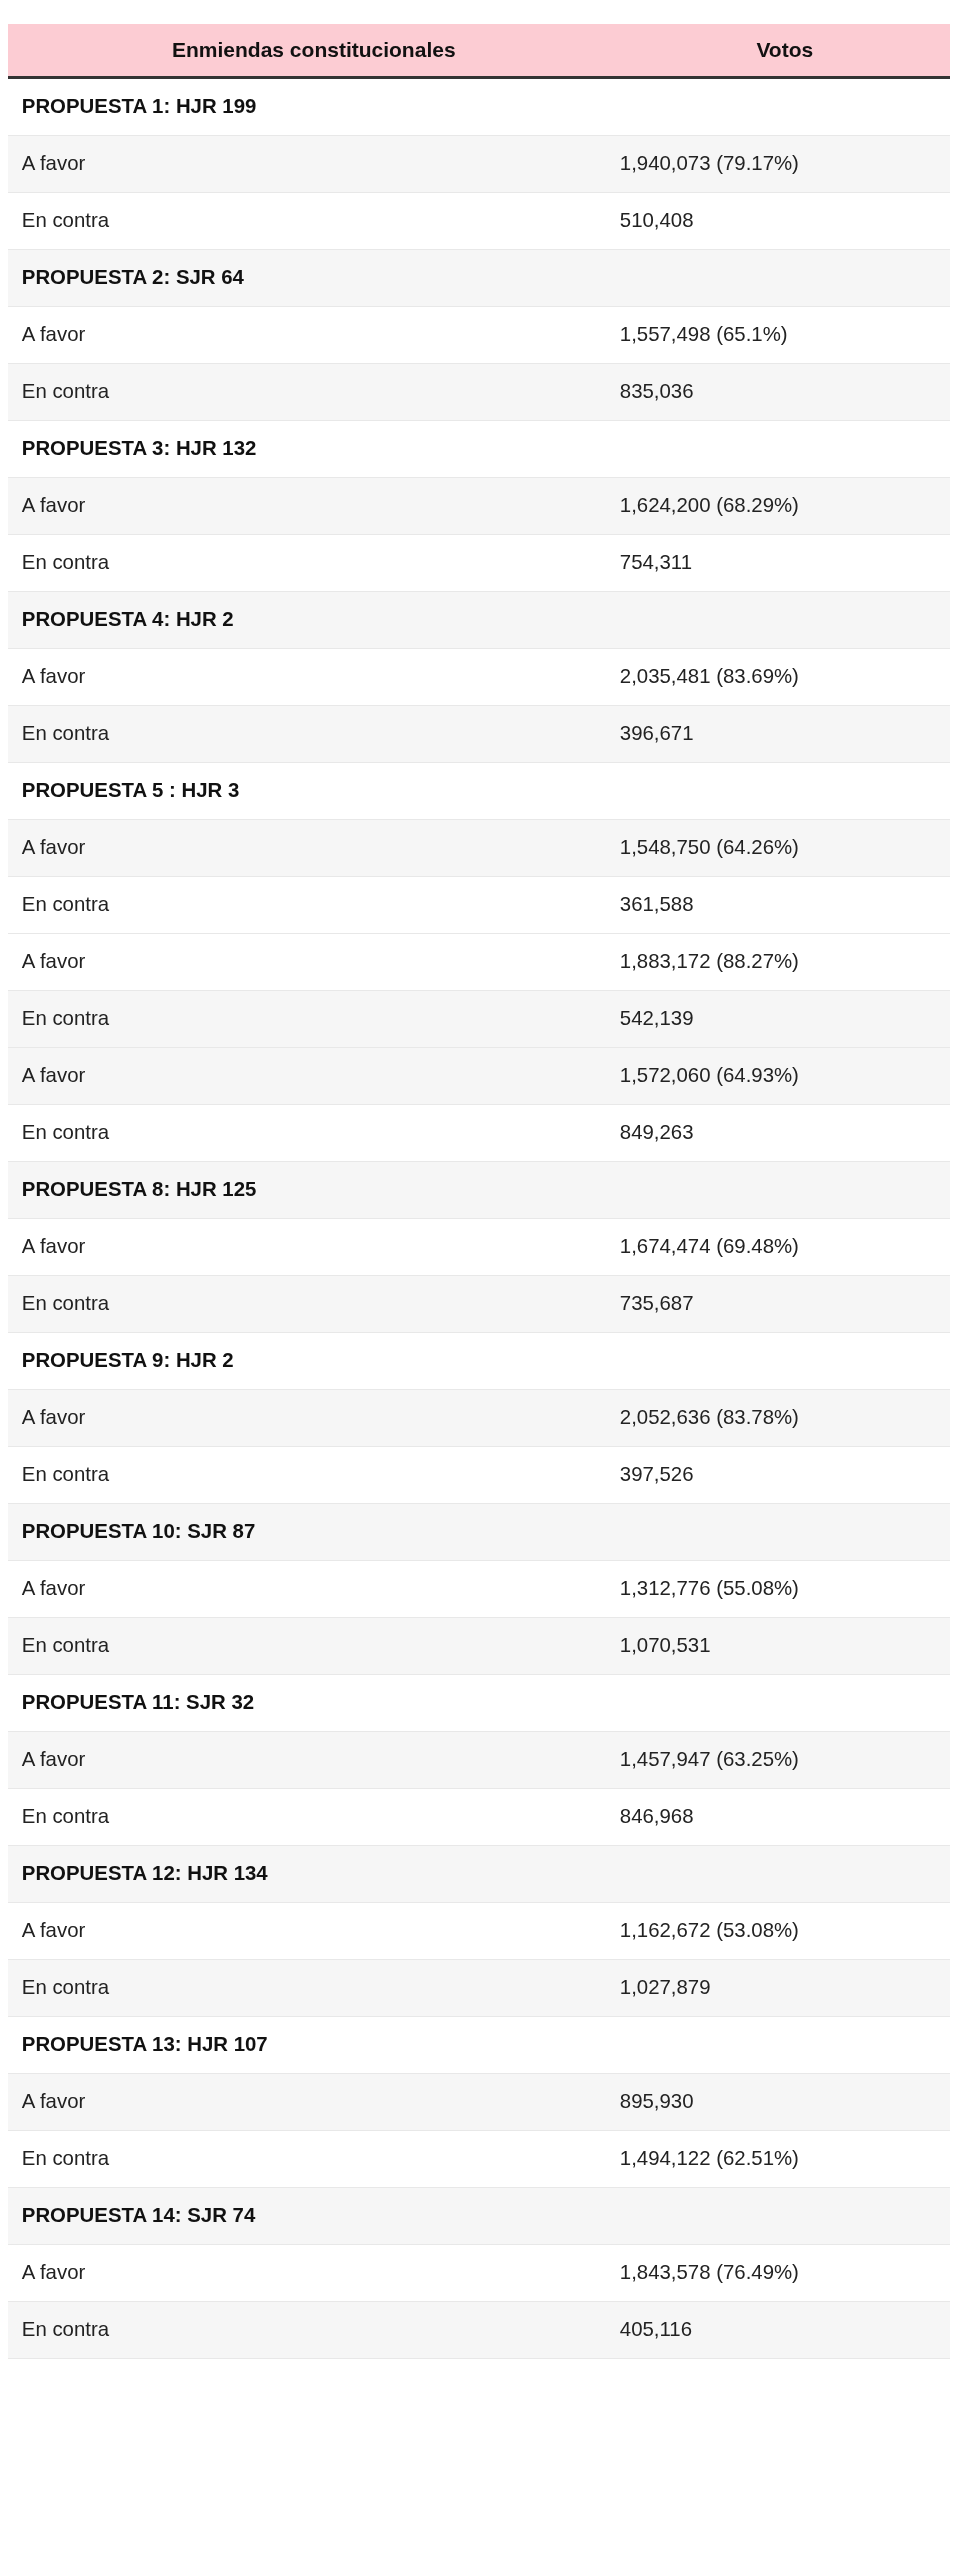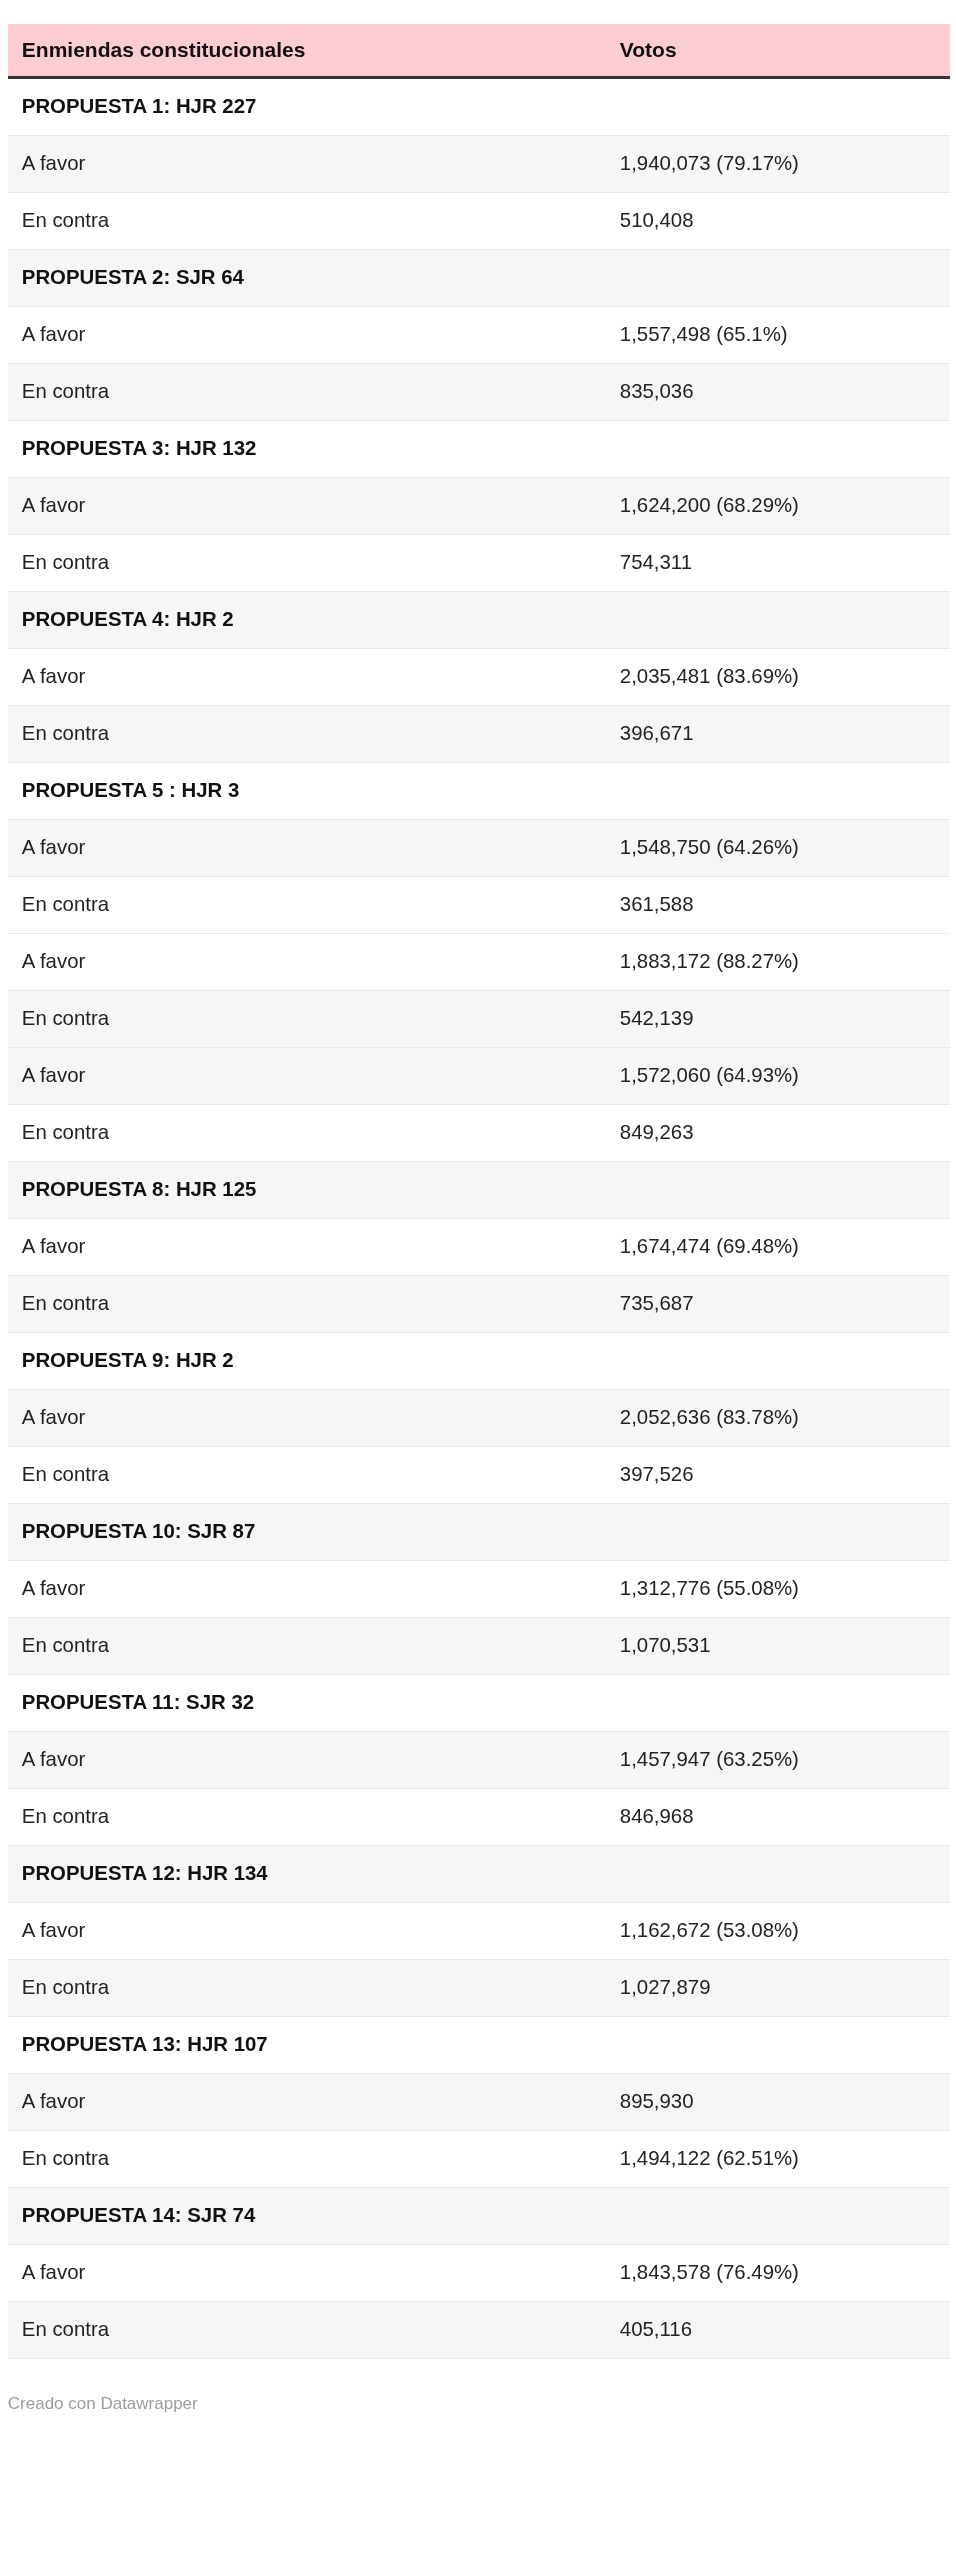--- a/index.html
+++ b/index.html
@@ -24,21 +24,21 @@
   }
   col.c1 { width: 598px; }
   col.c2 { width: 344px; }
   thead th {
     background: #fcccd3;
     height: 55px;
     box-sizing: border-box;
     font-size: 21px;
     font-weight: bold;
     color: #111111;
-    text-align: left;
+    text-align: center;
     vertical-align: middle;
     padding: 0 0 0 14px;
     border-bottom: 3.9px solid #333333;
   }
   td {
     height: 56px;
     box-sizing: content-box;
     font-size: 20.4px;
     color: #222222;
     text-align: left;
@@ -74,21 +74,21 @@
       <col class="c2">
     </colgroup>
     <thead>
       <tr>
         <th>Enmiendas constitucionales</th>
         <th>Votos</th>
       </tr>
     </thead>
     <tbody>
         <tr class="section-row">
-    <td class="label-cell">PROPUESTA 1: HJR 227</td>
+    <td class="label-cell">PROPUESTA 1: HJR 199</td>
     <td class="value-cell"></td>
   </tr>
         <tr class="striped">
     <td class="label-cell">A favor</td>
     <td class="value-cell">1,940,073 (79.17%)</td>
   </tr>
         <tr>
     <td class="label-cell">En contra</td>
     <td class="value-cell">510,408</td>
   </tr>
@@ -236,17 +236,14 @@
     <td class="label-cell">A favor</td>
     <td class="value-cell">1,843,578 (76.49%)</td>
   </tr>
         <tr class="striped">
     <td class="label-cell">En contra</td>
     <td class="value-cell">405,116</td>
   </tr>
       </tbody>
   </table>
 
-  <div class="footer">
-    <a>Creado con Datawrapper</a>
-  </div>
 </div>
 
 
 </body></html>

